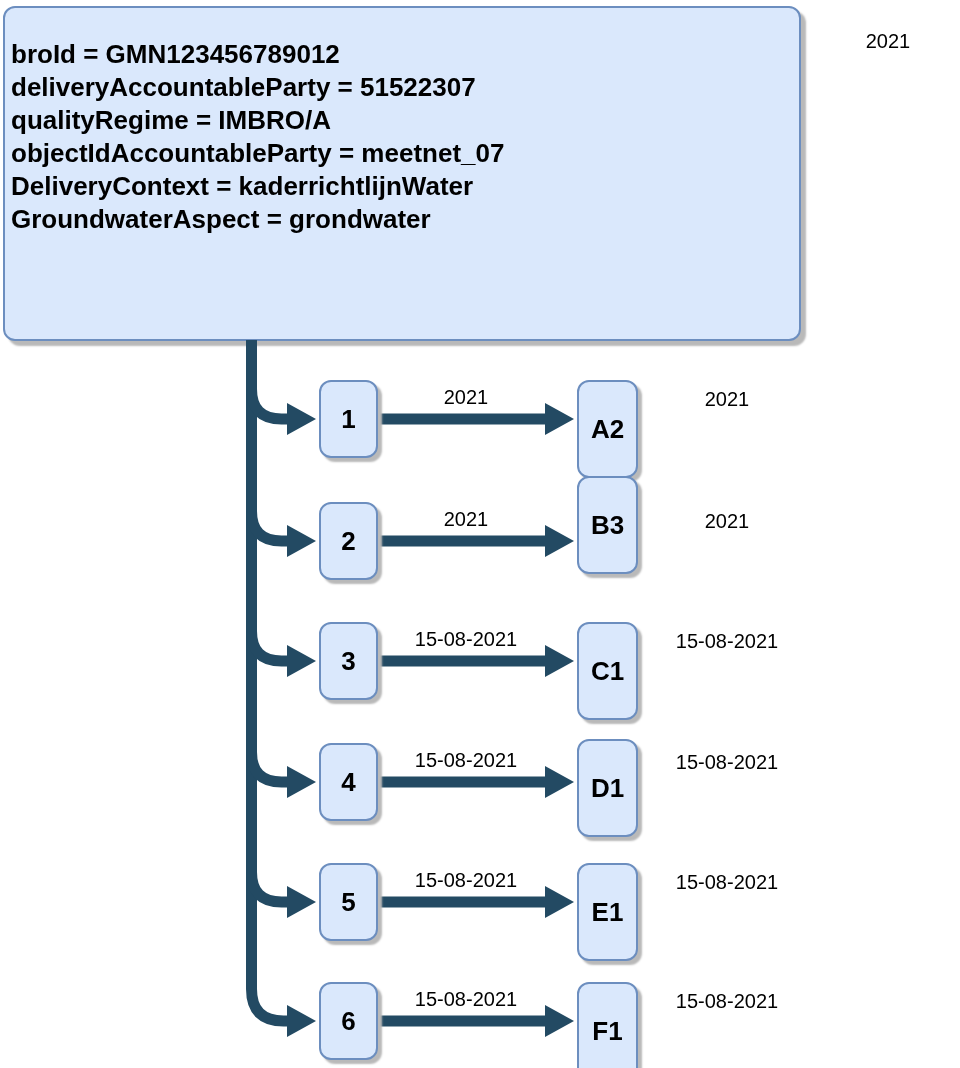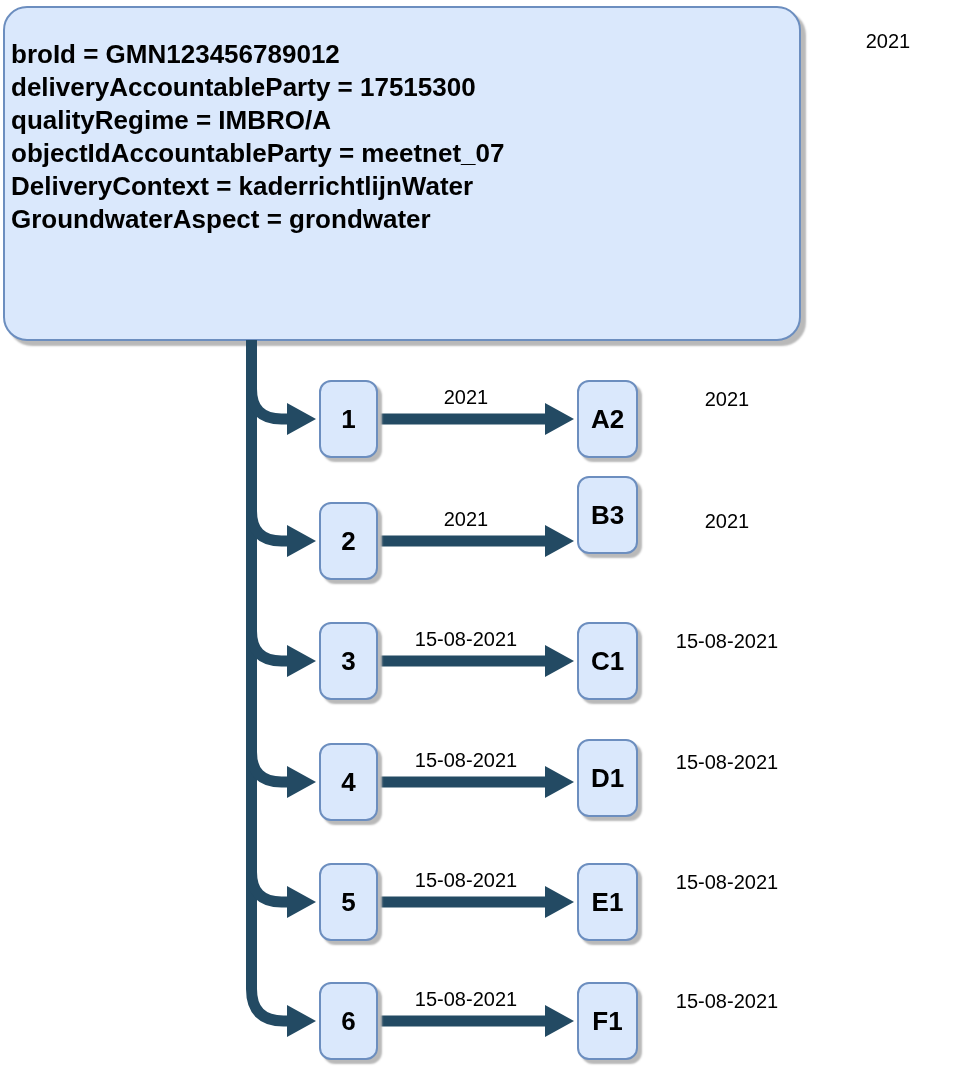--- a/index.html
+++ b/index.html
@@ -13,21 +13,21 @@
     overflow: hidden;
   }
   
   #info-box {
     position: absolute;
     left: 3px; top: 6px;
     width: 798px; height: 335px;
     box-sizing: border-box;
     background: #dae8fc;
     border: 2px solid #6c8ebf;
-    border-radius: 24px;
+    border-radius: 12px;
     box-shadow: 5px 5px 2px #b9b9b9;
     padding: 30px 6px 0 6px;
   }
   .info-line {
     font-weight: bold;
     font-size: 26px;
     line-height: 33px;
     white-space: nowrap;
   }
   
@@ -51,21 +51,21 @@
     border: 2px solid #6c8ebf;
     border-radius: 12px;
     box-shadow: 4px 4px 2px #b9b9b9;
     display: flex;
     align-items: center;
     justify-content: center;
     font-weight: bold;
     font-size: 26px;
   }
   .node.src { left: 319px; width: 59px; height: 78px; }
-  .node.tgt { left: 577px; width: 61px; height: 78px; }
+  .node.tgt { left: 577px; width: 61px; height: 98px; }
   
   .edge-label {
     position: absolute;
     left: 381px; width: 170px;
     text-align: center;
     font-size: 20px;
     line-height: 22px;
     white-space: nowrap;
   }
   .right-label {
@@ -84,21 +84,21 @@
     line-height: 22px;
   }
 </style>
 </head>
 <body>
 
 <div id="page">
 
   <div id="info-box">
     <div class="info-line">broId = GMN123456789012</div>
-    <div class="info-line">deliveryAccountableParty = 17515300</div>
+    <div class="info-line">deliveryAccountableParty = 51522307</div>
     <div class="info-line">qualityRegime = IMBRO/A</div>
     <div class="info-line">objectIdAccountableParty = meetnet_07</div>
     <div class="info-line">DeliveryContext = kaderrichtlijnWater</div>
     <div class="info-line">GroundwaterAspect = grondwater</div>
   </div>
 
   <div id="corner-year">2021</div>
 
   <svg id="connector-layer" viewBox="0 0 960 1068" xmlns="http://www.w3.org/2000/svg">
 

